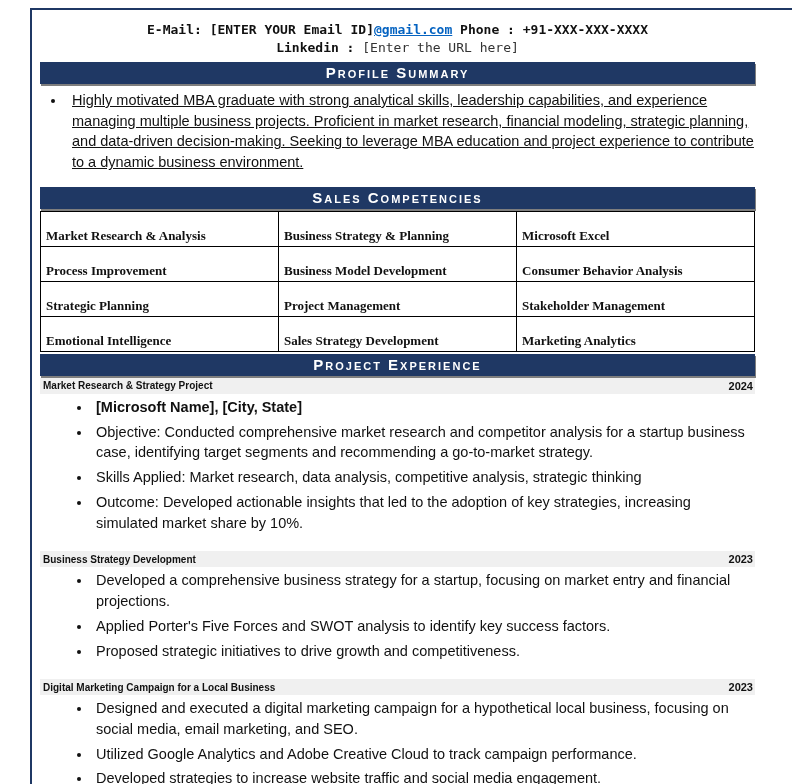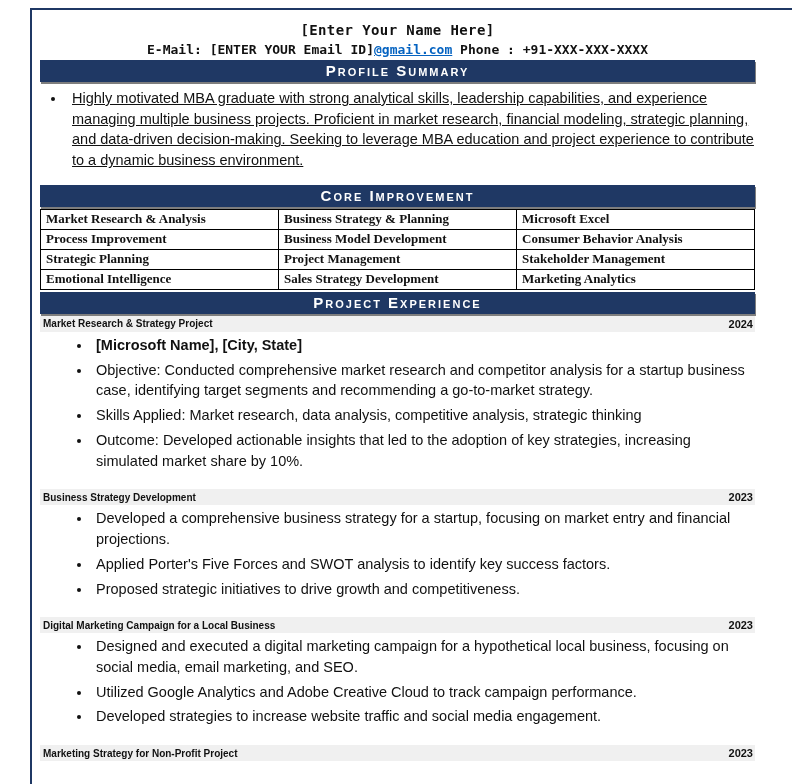--- a/index.html
+++ b/index.html
@@ -54,21 +54,21 @@
 
   
   table.comp{
     width:100%;border-collapse:collapse;margin-bottom:2px;
   }
   table.comp td{
     border:1px solid #000;
     font-family:"Liberation Serif",serif;
     font-weight:bold;
     font-size:13px;
-    padding:1px 5px 2px;
+    padding:16px 5px 2px;
     width:33.33%;
   }
 
   
   .project{margin-bottom:18px;}
   .project-header{
     background:var(--proj-bg);
     display:flex;justify-content:space-between;align-items:center;
     padding:2px 2px 2px 3px;
     margin-top:2px;
@@ -82,33 +82,33 @@
   ul.project-list li.bold{font-weight:bold;}
 </style>
 </head>
 <body>
 
 <div class="page-border"></div>
 
 <div class="content">
 
   <div class="hdr">
-    <div class="name">[Enter Your Name Here]</div>
     <div class="contact"><span>E-Mail: [ENTER YOUR Email ID]</span><a href="#">@gmail.com</a><span> Phone : </span><span>+91-XXX-XXX-XXXX</span></div>
+    <div class="linkedin"><span class="lbl">Linkedin : </span><span class="val">[Enter the URL here]</span></div>
   </div>
 
   <div class="section-bar">
     <span>Profile Summary</span>
   </div>
   <ul class="profile-list">
       <li>Highly motivated MBA graduate with strong analytical skills, leadership capabilities, and experience managing multiple business projects. Proficient in market research, financial modeling, strategic planning, and data-driven decision-making. Seeking to leverage MBA education and project experience to contribute to a dynamic business environment.</li>
     </ul>
 
   <div class="section-bar">
-    <span>Core Improvement</span>
+    <span>Sales Competencies</span>
   </div>
   <table class="comp">
       <tbody>
         <tr>
           <td>Market Research &amp; Analysis</td>
           <td>Business Strategy &amp; Planning</td>
           <td>Microsoft Excel</td>
         </tr>
         <tr>
           <td>Process Improvement</td>

